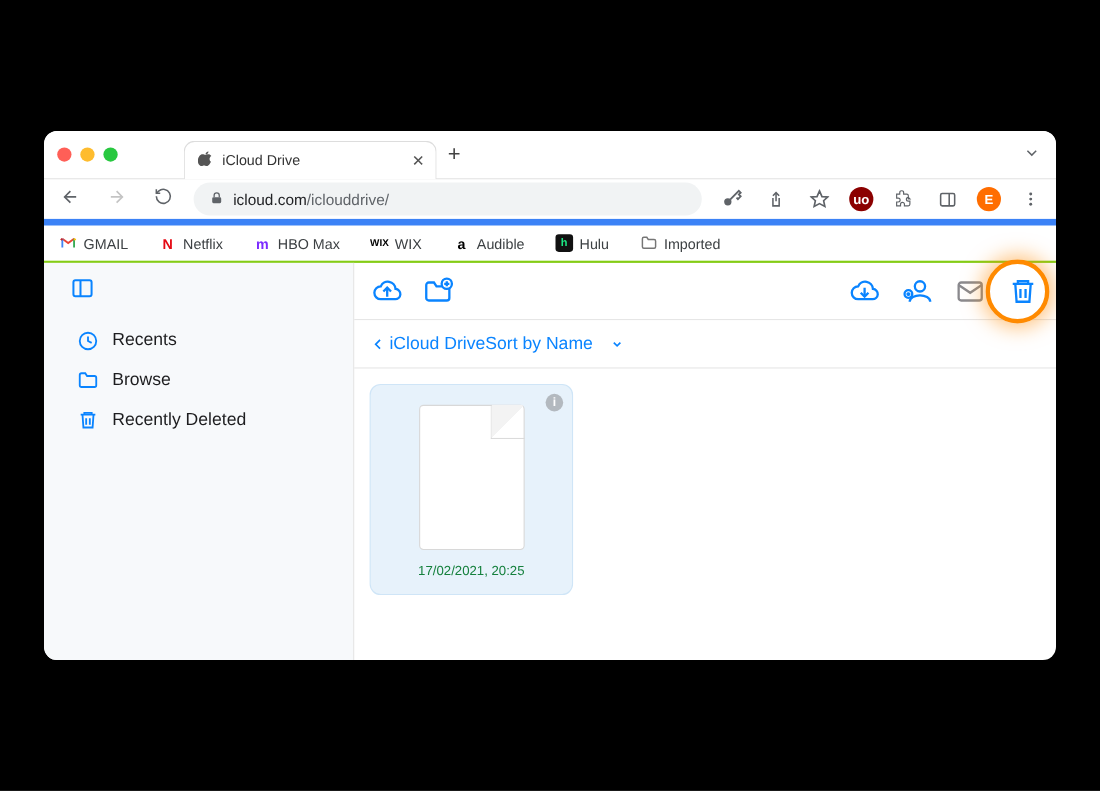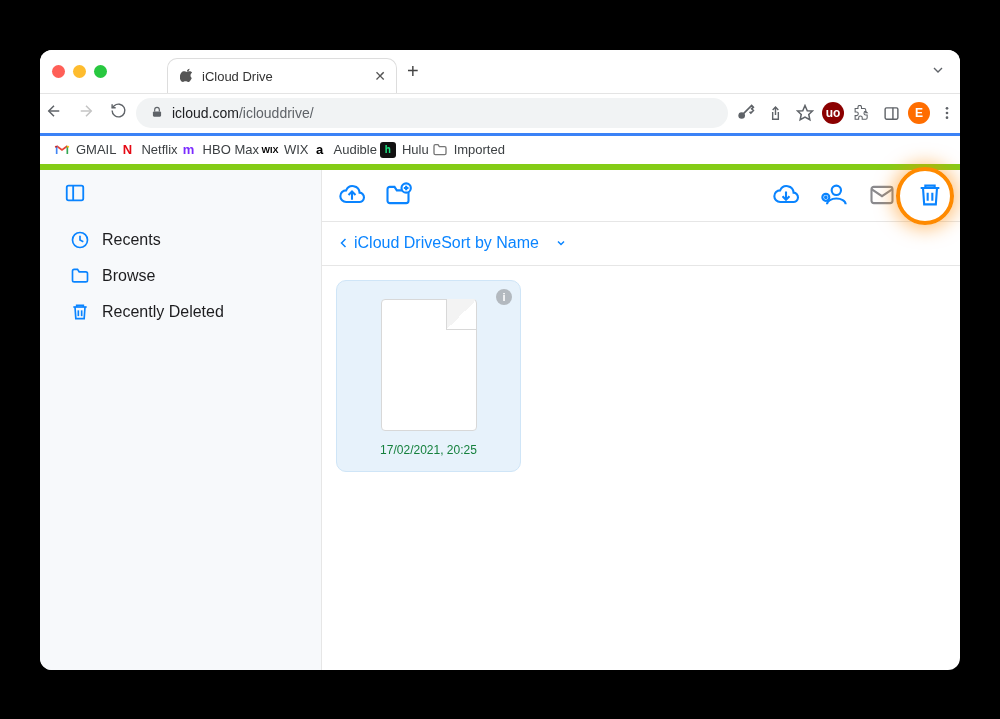--- a/index.html
+++ b/index.html
@@ -1,40 +1,40 @@
 <!DOCTYPE html>
 <html><head>
   <meta charset="utf-8">
   <style>
     * { margin: 0; padding: 0; box-sizing: border-box; font-family: -apple-system, BlinkMacSystemFont, "Segoe UI", Helvetica, Arial, sans-serif; }
     body { background: #000; width: 1000px; height: 719px; display:flex; align-items:center; justify-content:center;}
-    .window { position: relative; width: 920px; height: 620px; background: #fff; border-radius: 12px; overflow: hidden; box-shadow: 0 20px 60px rgba(0,0,0,.5); display:flex; flex-direction:column;}
+    .window { position: relative; width: 920px; height: 481px; background: #fff; border-radius: 12px; overflow: hidden; box-shadow: 0 20px 60px rgba(0,0,0,.5); display:flex; flex-direction:column;}
     
     .titlebar { height: 44px; background: #fff; border-bottom: 1px solid #e4e4e4; display:flex; align-items:center; padding: 0 12px; position:relative;}
     .traffic { display:flex; gap:8px; margin-right: 60px;}
     .tl { width:13px; height:13px; border-radius:50%;}
     .tl.red{background:#ff5f57}.tl.yellow{background:#febc2e}.tl.green{background:#28c840}
     .tab { display:flex; align-items:center; background:#fff; border:1px solid #ddd; border-bottom:none; border-radius:10px 10px 0 0; height:35px; padding:0 10px 0 12px; margin-top:9px; gap:8px; min-width:230px;}
     .tab .apple-logo{color:#555;font-size:14px;}
     .tab .tab-title{font-size:13px;color:#333; flex:1;}
     .tab .tab-close{color:#555;font-size:14px;cursor:pointer;}
     .newtab { margin-left:10px; color:#444; font-size:20px; font-weight:300; cursor:pointer;}
     .tab-expand{ position:absolute; right:14px; color:#555;font-size:14px; }
     
-    .urlbar { height:42px; display:flex; align-items:center; padding:0 0; gap:4px; border-bottom:3px solid #3b82f6;}
+    .urlbar { height:42px; display:flex; align-items:center; padding:0 10px; gap:14px; border-bottom:6px solid #3b82f6;}
     .urlbar .nav-ico{width:28px; text-align:center; color:#5f6368; font-size:17px;}
     .urlbar .nav-ico.disabled{color:#bdbdbd;}
     .omnibox{ flex:1; height:30px; background:#f1f3f4; border-radius:15px; display:flex; align-items:center; padding:0 14px; gap:8px; color:#202124; font-size:14px;}
     .lock{color:#5f6368;}
     .url-host{color:#202124;}
     .url-path{color:#5f6368;}
     .ext-ico{ width:26px; height:26px; display:flex;align-items:center;justify-content:center; color:#5f6368; font-size:15px;}
     .ext-badge{ width:22px;height:22px;border-radius:50%; display:flex;align-items:center;justify-content:center;font-size:12px;font-weight:600;color:#fff;}
     
-    .bookmarks { height:34px; display:flex; gap:3px; padding:0 14px; border-bottom:6px solid #84cc16; font-size:13px; color:#3c4043;}
+    .bookmarks { height:34px; display:flex; gap:28px; padding:0 14px; border-bottom:2px solid #84cc16; font-size:13px; color:#3c4043;}
     .bookmarks .bm{display:flex;align-items:center;gap:6px; cursor:pointer;}
     .bm-ico{display:inline-flex; width:16px;height:16px;align-items:center;justify-content:center;font-weight:700;}
     
     .app { flex:1; display:flex; min-height:0;}
     .sidebar{ width:282px; background:#f7f9fb; border-right:1px solid #e6e6e6; padding:12px 20px; }
     .side-toggle{ color:#0a84ff; margin:0 0 14px 4px;}
     .side-item{ display:flex; align-items:center; gap:12px; padding:8px 10px; font-size:16px; color:#1d1d1f; border-radius:8px; cursor:pointer;}
     .side-item svg, .side-toggle svg{stroke:#0a84ff;}
     .content{ flex:1; display:flex; flex-direction:column;}
     .toolbar{ height:52px; display:flex; align-items:center; padding:0 14px; gap:16px; border-bottom:1px solid #e6e6e6; position:relative;}

